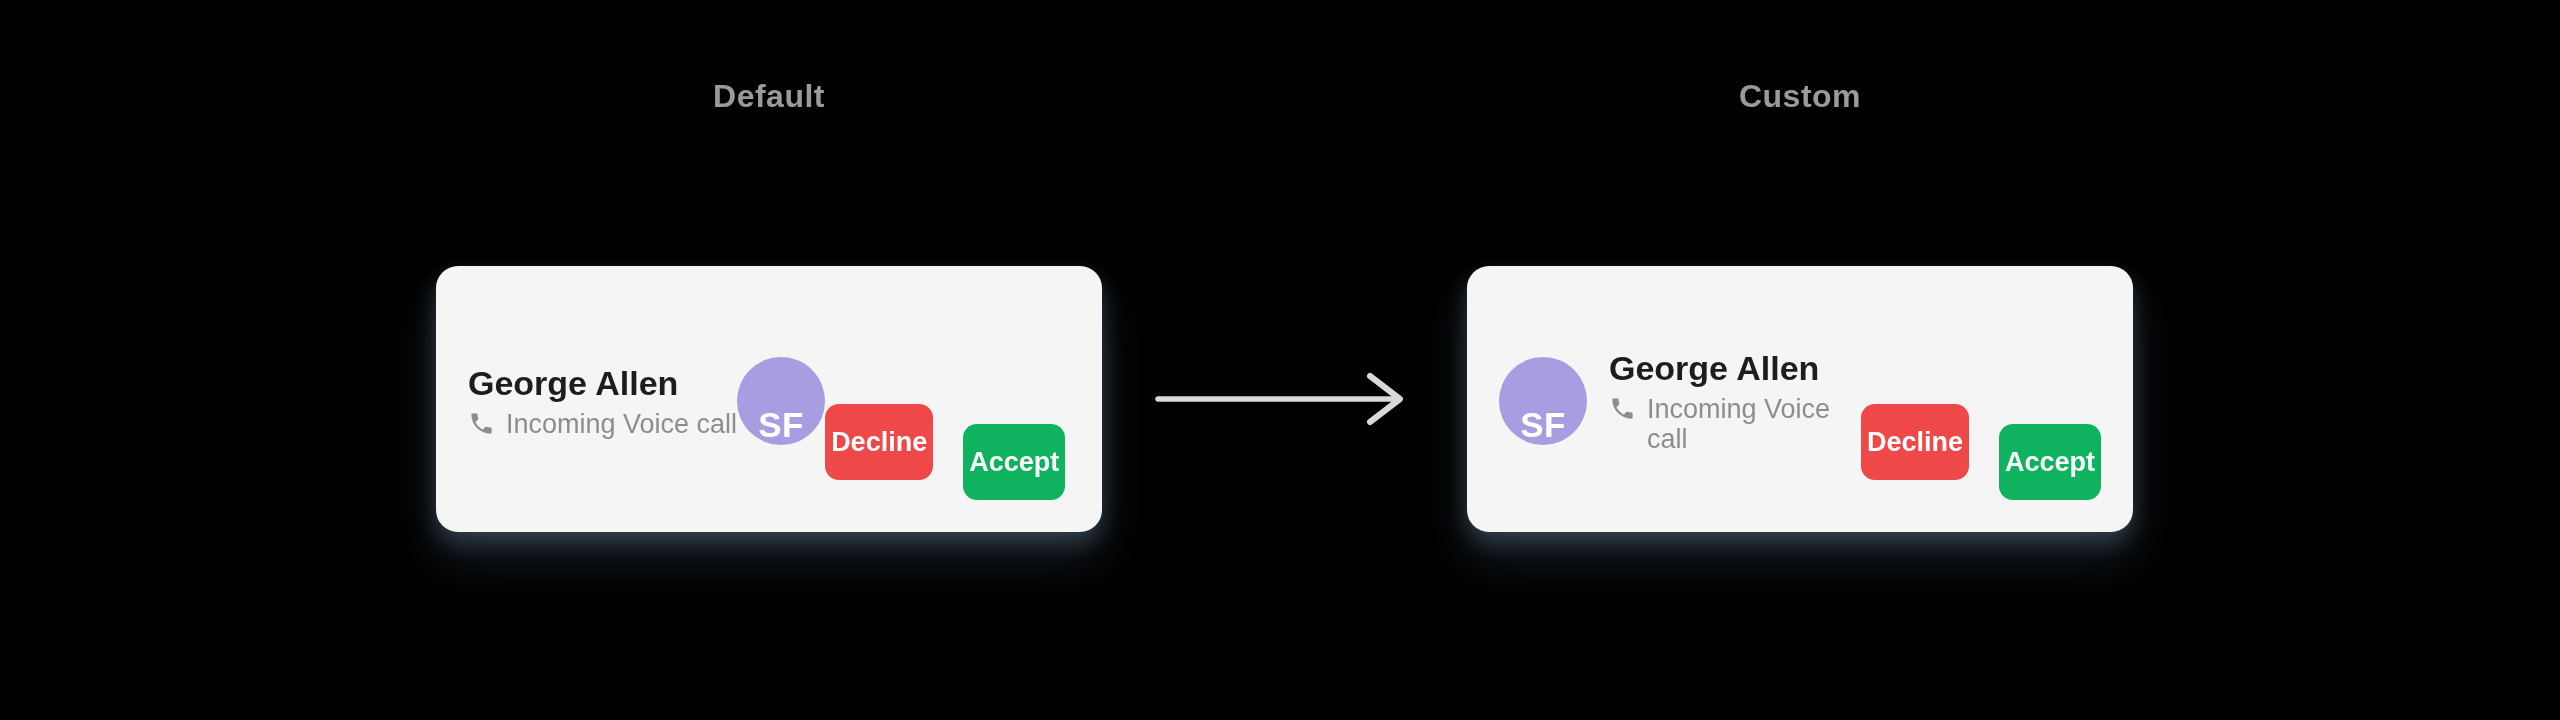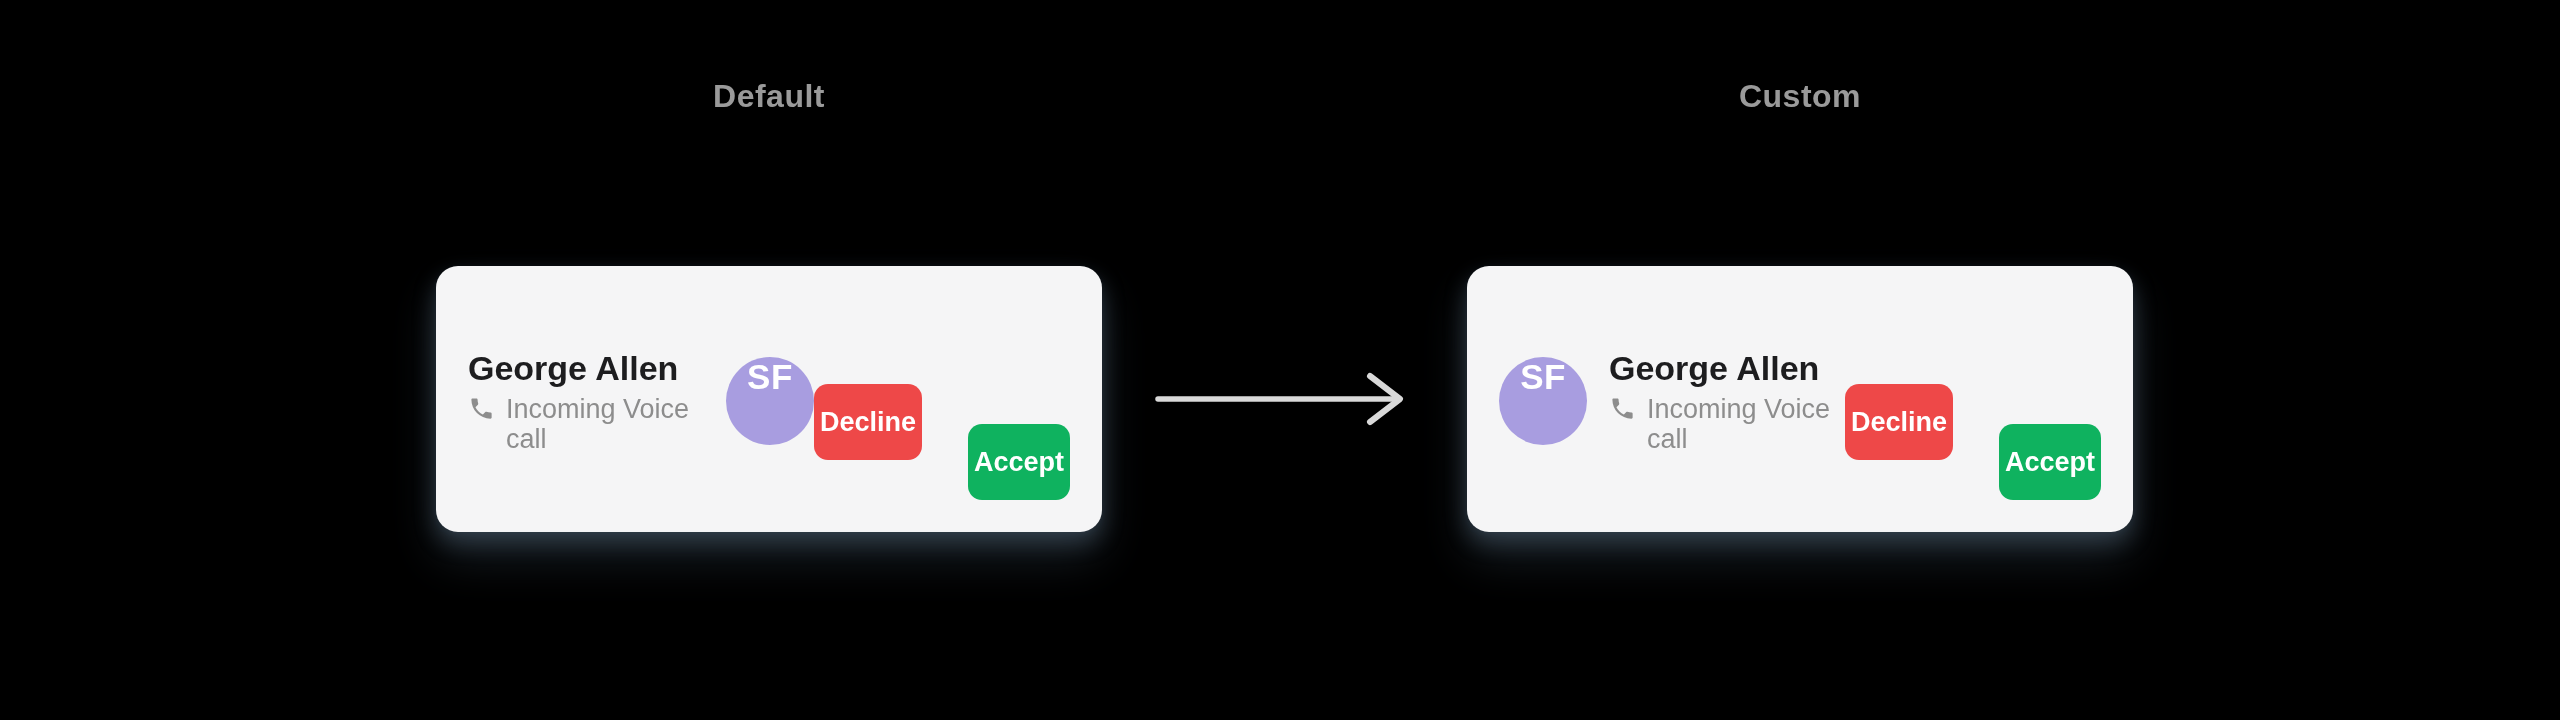--- a/index.html
+++ b/index.html
@@ -51,25 +51,25 @@
     color: var(--subtitle-text, #8d8d8d);
     font-size: 27px; line-height: 1.1;
   }
   .subtitle .phone-icon { display: inline-flex; margin-right: 11px; }
 
   .avatar {
     flex: 0 0 auto;
     width: 88px; height: 88px; border-radius: 50%;
     background: var(--avatar-bg, #a89de0);
     color: var(--avatar-text, #fff);
-    display: flex; align-items: flex-start; justify-content: center;
+    display: flex; align-items: flex-end; justify-content: center;
     font-size: 35px; font-weight: 700; letter-spacing: 0.5px;
   }
 
-  .buttons { display: flex; gap: 46px; margin-top: auto; }
+  .buttons { display: flex; gap: 30px; margin-top: auto; align-items: center; }
   .btn {
     flex: 1 1 0; height: 76px;
     border: none; border-radius: 14px;
     font-family: inherit; font-size: 27px; font-weight: 700;
     color: var(--button-text, #fff);
     cursor: pointer;
     display: flex; align-items: center; justify-content: center;
   }
   .btn.decline { background: var(--decline-bg, #ee4848); }
   .btn.accept  { background: var(--accept-bg, #0fb25f); margin-top: 40px; }

